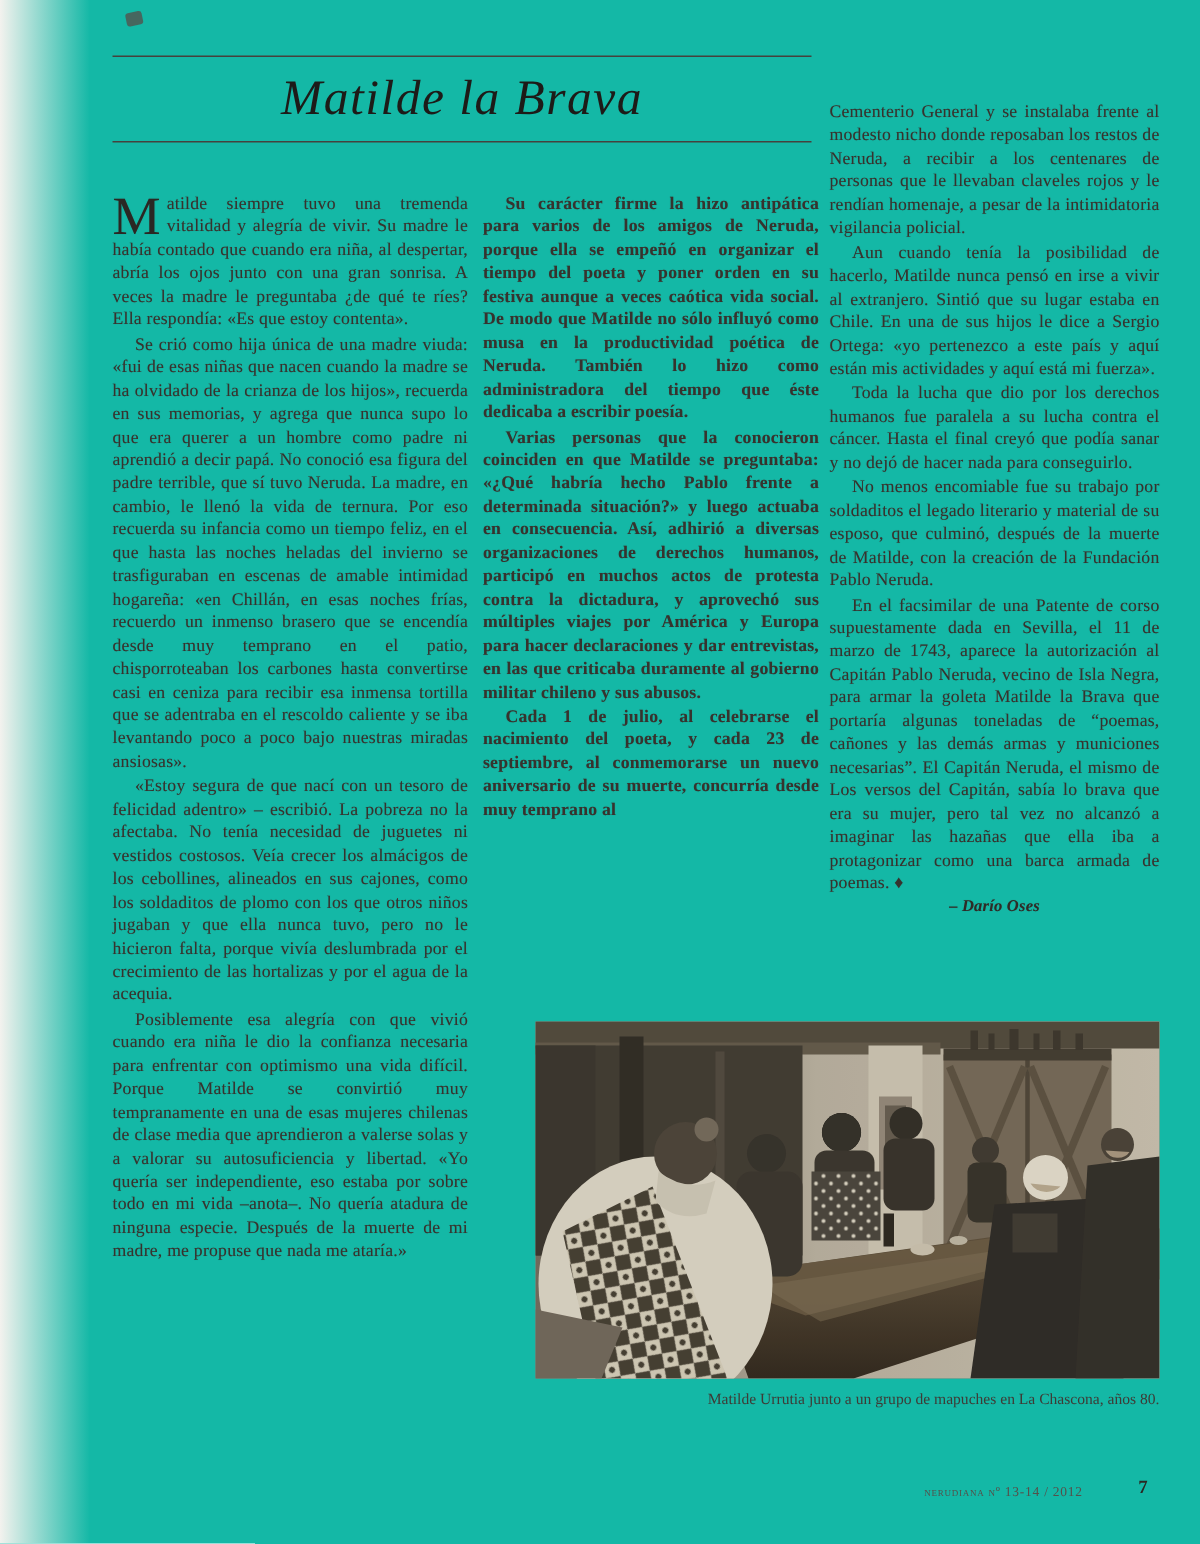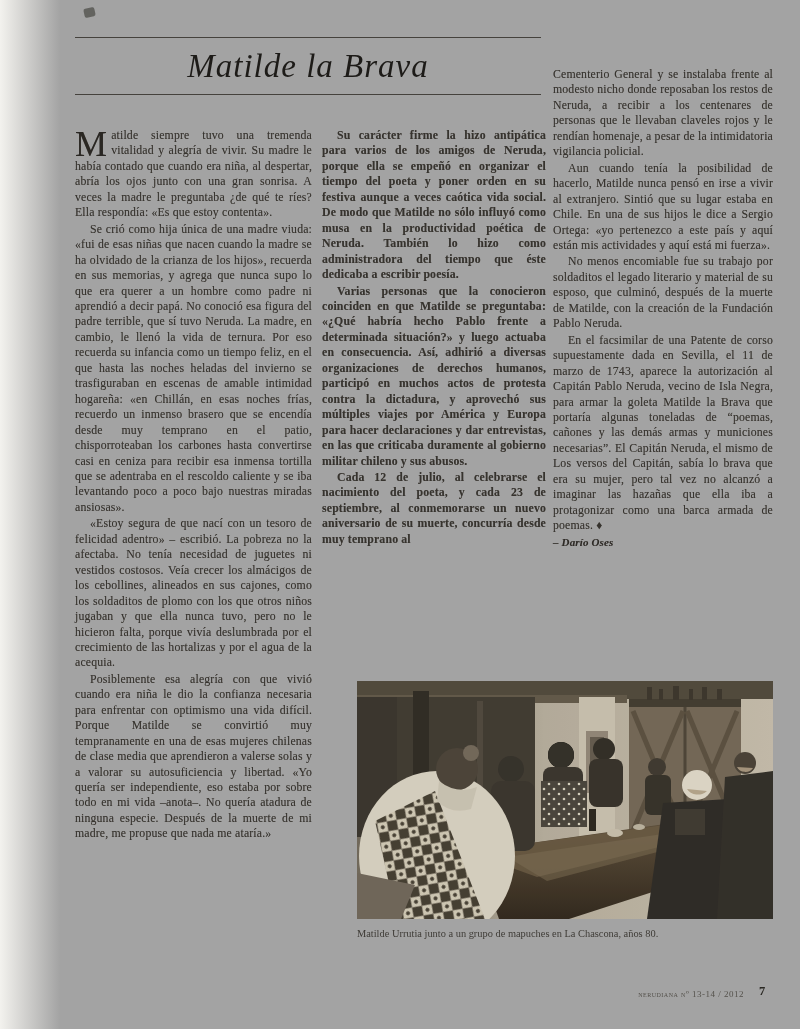--- a/index.html
+++ b/index.html
@@ -1,17 +1,17 @@
 <!DOCTYPE html>
 <html><head>
 <meta charset="utf-8">
 <style>
   html,body{margin:0;padding:0;background:#ffffff;}
   .page{
-    position:relative;width:800px;height:1029px;background:#a3a3a3;
+    position:relative;width:800px;height:1029px;background:#14b8a6;
     font-family:"Liberation Serif","DejaVu Serif",serif;color:#36332e;overflow:hidden;
   }
   .page::before{ 
     content:"";position:absolute;left:0;top:0;width:60px;height:100%;
     background:linear-gradient(90deg,#f3f2ee,rgba(252,252,250,0));pointer-events:none;
   }
   .artifact{
     position:absolute;left:84px;top:8px;width:11px;height:9px;background:#52524e;
     border-radius:2px;transform:rotate(-12deg);opacity:.8;
   }
@@ -31,34 +31,34 @@
   .col p{margin:0 0 1px 0;text-indent:15px;}
   .col p.no-indent{text-indent:0;margin-top:12px;}
   .col-1{left:75px;top:128px;width:237px;}
   .col-2{left:322px;top:128px;width:224px;font-weight:bold;}
   .col-3{left:553px;top:55px;width:220px;}
   .first-para{text-indent:0 !important;}
   .dropcap{
     float:left;font-size:36px;line-height:28px;padding:2px 4px 0 0;color:#2a2723;
   }
   .byline{
-    text-align:left;font-weight:bold;font-style:italic;font-size:11px;
+    text-align:center;font-weight:bold;font-style:italic;font-size:11px;
     margin-top:6px;color:#2e2b27;text-indent:0 !important;
   }
   
   .photo{position:absolute;left:357px;top:681px;width:416px;height:238px;background:#8d867a;}
   .photo svg{display:block;}
   .caption{
     position:absolute;left:357px;top:927px;width:416px;font-size:10.4px;
-    line-height:14.5px;color:#3e3b36;text-align:left;
+    line-height:14.5px;color:#3e3b36;text-align:right;
   }
   .caption div{margin:0;}
   
   .footer-journal{
-    position:absolute;left:564px;top:989px;width:180px;text-align:right;
+    position:absolute;left:579px;top:989px;width:180px;text-align:center;
     font-size:9px;letter-spacing:.5px;color:#54514b;
     font-family:"Liberation Serif","DejaVu Serif",serif;font-variant:small-caps;
   }
   .footer-page{
     position:absolute;left:752px;top:984px;width:20px;text-align:center;
     font-size:12.5px;font-weight:bold;color:#2a2823;
   }
 </style>
 </head>
 <body>
@@ -79,28 +79,29 @@
         <p>Se crió como hija única de una madre viuda: «fui de esas niñas que nacen cuando la madre se ha olvidado de la crianza de los hijos», recuerda en sus memorias, y agrega que nunca supo lo que era querer a un hombre como padre ni aprendió a decir papá. No conoció esa figura del padre terrible, que sí tuvo Neruda. La madre, en cambio, le llenó la vida de ternura. Por eso recuerda su infancia como un tiempo feliz, en el que hasta las noches heladas del invierno se trasfiguraban en escenas de amable intimidad hogareña: «en Chillán, en esas noches frías, recuerdo un inmenso brasero que se encendía desde muy temprano en el patio, chisporroteaban los carbones hasta convertirse casi en ceniza para recibir esa inmensa tortilla que se adentraba en el rescoldo caliente y se iba levantando poco a poco bajo nuestras miradas ansiosas».</p>
         <p>«Estoy segura de que nací con un tesoro de felicidad adentro» – escribió. La pobreza no la afectaba. No tenía necesidad de juguetes ni vestidos costosos. Veía crecer los almácigos de los cebollines, alineados en sus cajones, como los soldaditos de plomo con los que otros niños jugaban y que ella nunca tuvo, pero no le hicieron falta, porque vivía deslumbrada por el crecimiento de las hortalizas y por el agua de la acequia.</p>
         <p>Posiblemente esa alegría con que vivió cuando era niña le dio la confianza necesaria para enfrentar con optimismo una vida difícil. Porque Matilde se convirtió muy tempranamente en una de esas mujeres chilenas de clase media que aprendieron a valerse solas y a valorar su autosuficiencia y libertad. «Yo quería ser independiente, eso estaba por sobre todo en mi vida –anota–. No quería atadura de ninguna especie. Después de la muerte de mi madre, me propuse que nada me ataría.»</p>
       </div>
   </div>
 
   <div class="col col-2">
     <div>
         <p>Su carácter firme la hizo antipática para varios de los amigos de Neruda, porque ella se empeñó en organizar el tiempo del poeta y poner orden en su festiva aunque a veces caótica vida social. De modo que Matilde no sólo influyó como musa en la productividad poética de Neruda. También lo hizo como administradora del tiempo que éste dedicaba a escribir poesía.</p>
         <p>Varias personas que la conocieron coinciden en que Matilde se preguntaba: «¿Qué habría hecho Pablo frente a determinada situación?» y luego actuaba en consecuencia. Así, adhirió a diversas organizaciones de derechos humanos, participó en muchos actos de protesta contra la dictadura, y aprovechó sus múltiples viajes por América y Europa para hacer declaraciones y dar entrevistas, en las que criticaba duramente al gobierno militar chileno y sus abusos.</p>
-        <p>Cada 12 de julio, al celebrarse el nacimiento del poeta, y cada 23 de septiembre, al conmemorarse un nuevo aniversario de su muerte, concurría desde muy temprano al</p>
+        <p>Cada 1 de julio, al celebrarse el nacimiento del poeta, y cada 23 de septiembre, al conmemorarse un nuevo aniversario de su muerte, concurría desde muy temprano al</p>
       </div>
   </div>
 
   <div class="col col-3">
     <div>
         <p class="no-indent">Cementerio General y se instalaba frente al modesto nicho donde reposaban los restos de Neruda, a recibir a los centenares de personas que le llevaban claveles rojos y le rendían homenaje, a pesar de la intimidatoria vigilancia policial.</p>
         <p>Aun cuando tenía la posibilidad de hacerlo, Matilde nunca pensó en irse a vivir al extranjero. Sintió que su lugar estaba en Chile. En una de sus hijos le dice a Sergio Ortega: «yo pertenezco a este país y aquí están mis actividades y aquí está mi fuerza».</p>
+        <p>Toda la lucha que dio por los derechos humanos fue paralela a su lucha contra el cáncer. Hasta el final creyó que podía sanar y no dejó de hacer nada para conseguirlo.</p>
         <p>No menos encomiable fue su trabajo por soldaditos el legado literario y material de su esposo, que culminó, después de la muerte de Matilde, con la creación de la Fundación Pablo Neruda.</p>
         <p>En el facsimilar de una Patente de corso supuestamente dada en Sevilla, el 11 de marzo de 1743, aparece la autorización al Capitán Pablo Neruda, vecino de Isla Negra, para armar la goleta Matilde la Brava que portaría algunas toneladas de “poemas, cañones y las demás armas y municiones necesarias”. El Capitán Neruda, el mismo de Los versos del Capitán, sabía lo brava que era su mujer, pero tal vez no alcanzó a imaginar las hazañas que ella iba a protagonizar como una barca armada de poemas. ♦</p>
       </div>
     <p class="byline">– Darío Oses</p>
   </div>
 
   <figure class="photo" style="margin:0">
     <svg width="416" height="238" viewBox="0 0 416 238">
       <defs>
         <linearGradient id="wall" x1="0" y1="0" x2="1" y2="0">

